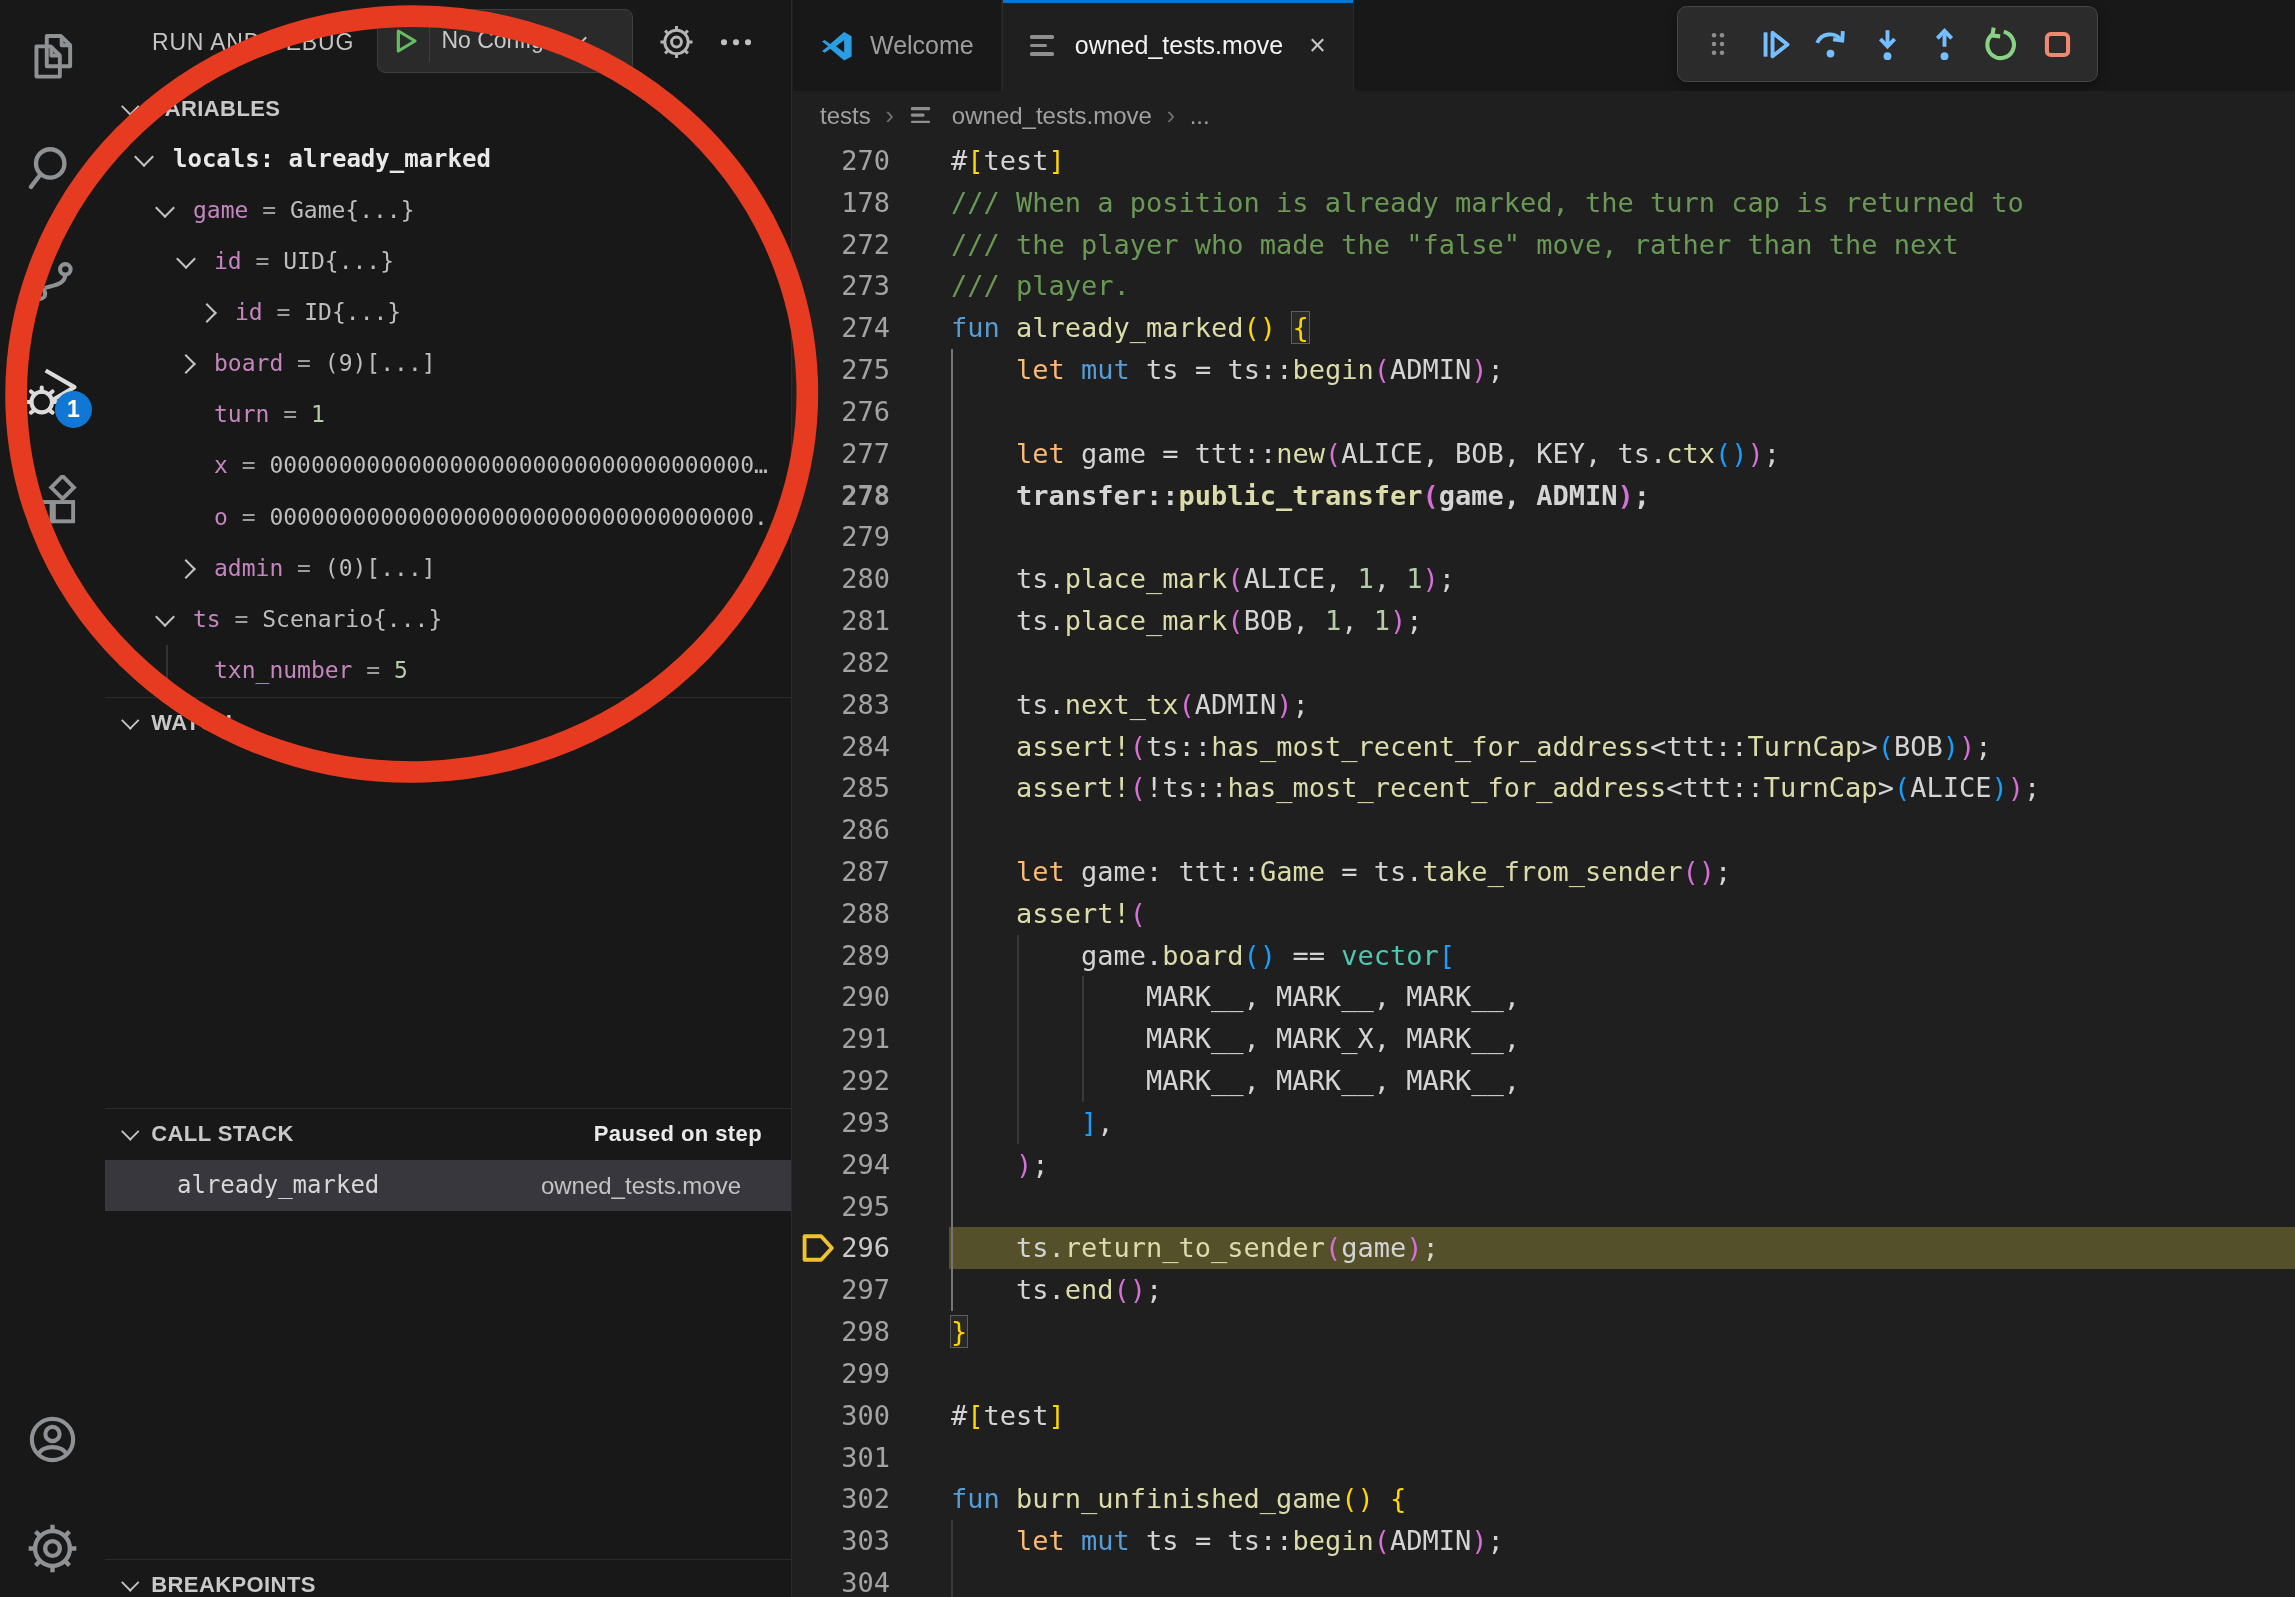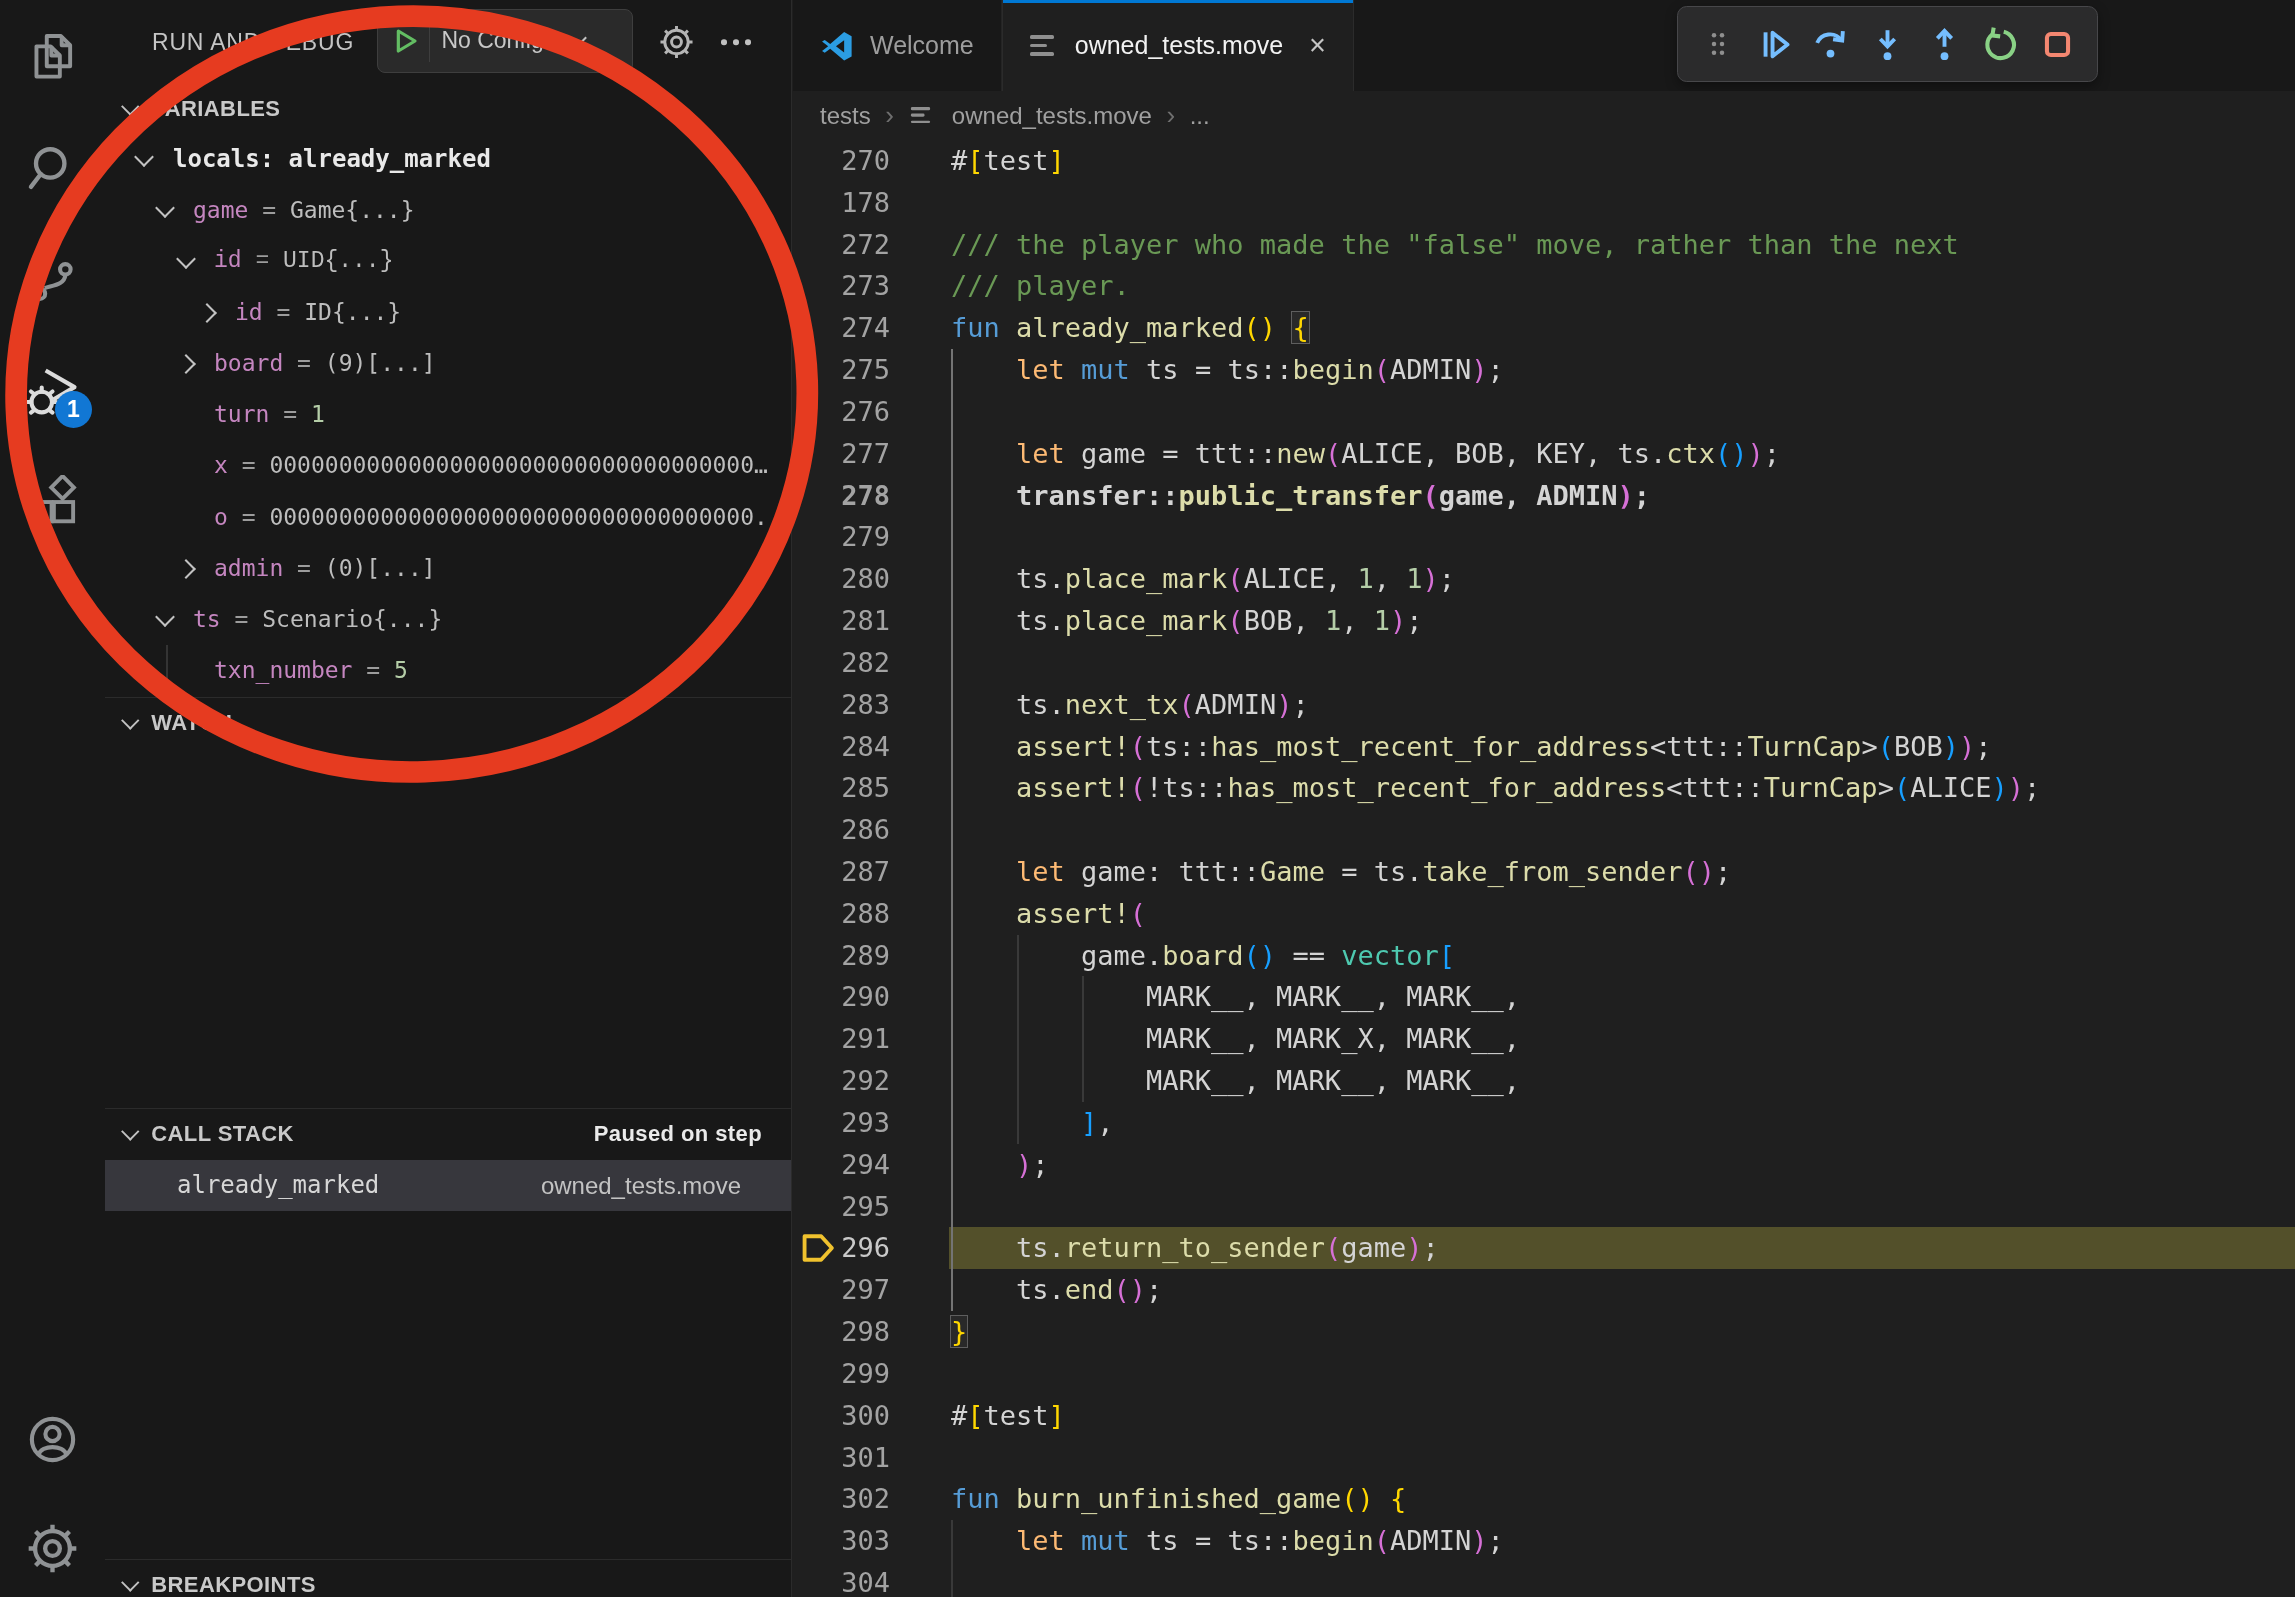--- a/index.html
+++ b/index.html
@@ -191,21 +191,21 @@
     </div>
     <div class="vars">
         <div class="vrow" style="top: 0px;">
           <span class="chev down" style="position: absolute; left: 32px;"></span>
           <span class="vtext scope" style="left: 68px;">locals: already_marked</span>
         </div>
         <div class="vrow" style="top: 51px;">
           <span class="chev down" style="position: absolute; left: 53px;"></span>
           <span class="vtext" style="left: 88px;"><span class="vname">game</span><span class="veq"> = </span><span class="vval">Game{...}</span></span>
         </div>
-        <div class="vrow" style="top: 102px; font-family: Liberation Mono, monospace;">
+        <div class="vrow" style="top: 102px;">
           <span class="chev down" style="position: absolute; left: 74px;"></span>
           <span class="vtext" style="left: 109px;"><span class="vname">id</span><span class="veq"> = </span><span class="vval">UID{...}</span></span>
         </div>
         <div class="vrow" style="top: 153px;">
           <span class="chev right" style="position: absolute; left: 95px;"></span>
           <span class="vtext" style="left: 130px;"><span class="vname">id</span><span class="veq"> = </span><span class="vval">ID{...}</span></span>
         </div>
         <div class="vrow" style="top: 204px;">
           <span class="chev right" style="position: absolute; left: 74px;"></span>
           <span class="vtext" style="left: 109px;"><span class="vname">board</span><span class="veq"> = </span><span class="vval">(9)[...]</span></span>
@@ -332,21 +332,21 @@
           <i></i>
           <i></i>
         </span>
       <span>owned_tests.move</span>
       <span class="bc-sep">›</span>
       <span>...</span>
     </div>
 
     <div class="code">
         <div class="code-line" style="top: 0px;"><span class="ln">270</span><span class="lc"><span class="c-w">#</span><span class="c-b1">[</span><span class="c-w">test</span><span class="c-b1">]</span></span></div>
-        <div class="code-line" style="top: 42px;"><span class="ln">178</span></div>
+        <div class="code-line" style="top: 42px;"><span class="ln">178</span><span class="lc"><span class="c-cm">/// When a position is already marked, the turn cap is returned to</span></span></div>
         <div class="code-line" style="top: 84px;"><span class="ln">272</span><span class="lc"><span class="c-cm">/// the player who made the "false" move, rather than the next</span></span></div>
         <div class="code-line" style="top: 125px;"><span class="ln">273</span><span class="lc"><span class="c-cm">/// player.</span></span></div>
         <div class="code-line" style="top: 167px;"><span class="ln">274</span><span class="lc"><span class="c-k2">fun </span><span class="c-fn">already_marked</span><span class="c-b1">()</span><span class="c-w"> </span><span class="c-b1 bm">{</span></span></div>
         <div class="code-line" style="top: 209px;"><span class="guide act" style="left: 158px;"></span><span class="ln">275</span><span class="lc"><span class="c-w">    </span><span class="c-k1">let</span><span class="c-w"> </span><span class="c-k2">mut</span><span class="c-w"> ts = ts::</span><span class="c-fn">begin</span><span class="c-b2">(</span><span class="c-w">ADMIN</span><span class="c-b2">)</span><span class="c-w">;</span></span></div>
         <div class="code-line" style="top: 251px;"><span class="guide act" style="left: 158px;"></span><span class="ln">276</span><span class="lc"></span></div>
         <div class="code-line" style="top: 293px;"><span class="guide act" style="left: 158px;"></span><span class="ln">277</span><span class="lc"><span class="c-w">    </span><span class="c-k1">let</span><span class="c-w"> game = ttt::</span><span class="c-fn">new</span><span class="c-b2">(</span><span class="c-w">ALICE, BOB, KEY, ts.</span><span class="c-fn">ctx</span><span class="c-b3">()</span><span class="c-b2">)</span><span class="c-w">;</span></span></div>
         <div class="code-line" style="top: 335px; font-weight: bold;"><span class="guide act" style="left: 158px;"></span><span class="ln">278</span><span class="lc"><span class="c-w">    transfer::</span><span class="c-fn">public_transfer</span><span class="c-b2">(</span><span class="c-w">game, ADMIN</span><span class="c-b2">)</span><span class="c-w">;</span></span></div>
         <div class="code-line" style="top: 376px;"><span class="guide act" style="left: 158px;"></span><span class="ln">279</span><span class="lc"></span></div>
         <div class="code-line" style="top: 418px;"><span class="guide act" style="left: 158px;"></span><span class="ln">280</span><span class="lc"><span class="c-w">    ts.</span><span class="c-fn">place_mark</span><span class="c-b2">(</span><span class="c-w">ALICE, </span><span class="c-nu">1</span><span class="c-w">, </span><span class="c-nu">1</span><span class="c-b2">)</span><span class="c-w">;</span></span></div>
         <div class="code-line" style="top: 460px;"><span class="guide act" style="left: 158px;"></span><span class="ln">281</span><span class="lc"><span class="c-w">    ts.</span><span class="c-fn">place_mark</span><span class="c-b2">(</span><span class="c-w">BOB, </span><span class="c-nu">1</span><span class="c-w">, </span><span class="c-nu">1</span><span class="c-b2">)</span><span class="c-w">;</span></span></div>

